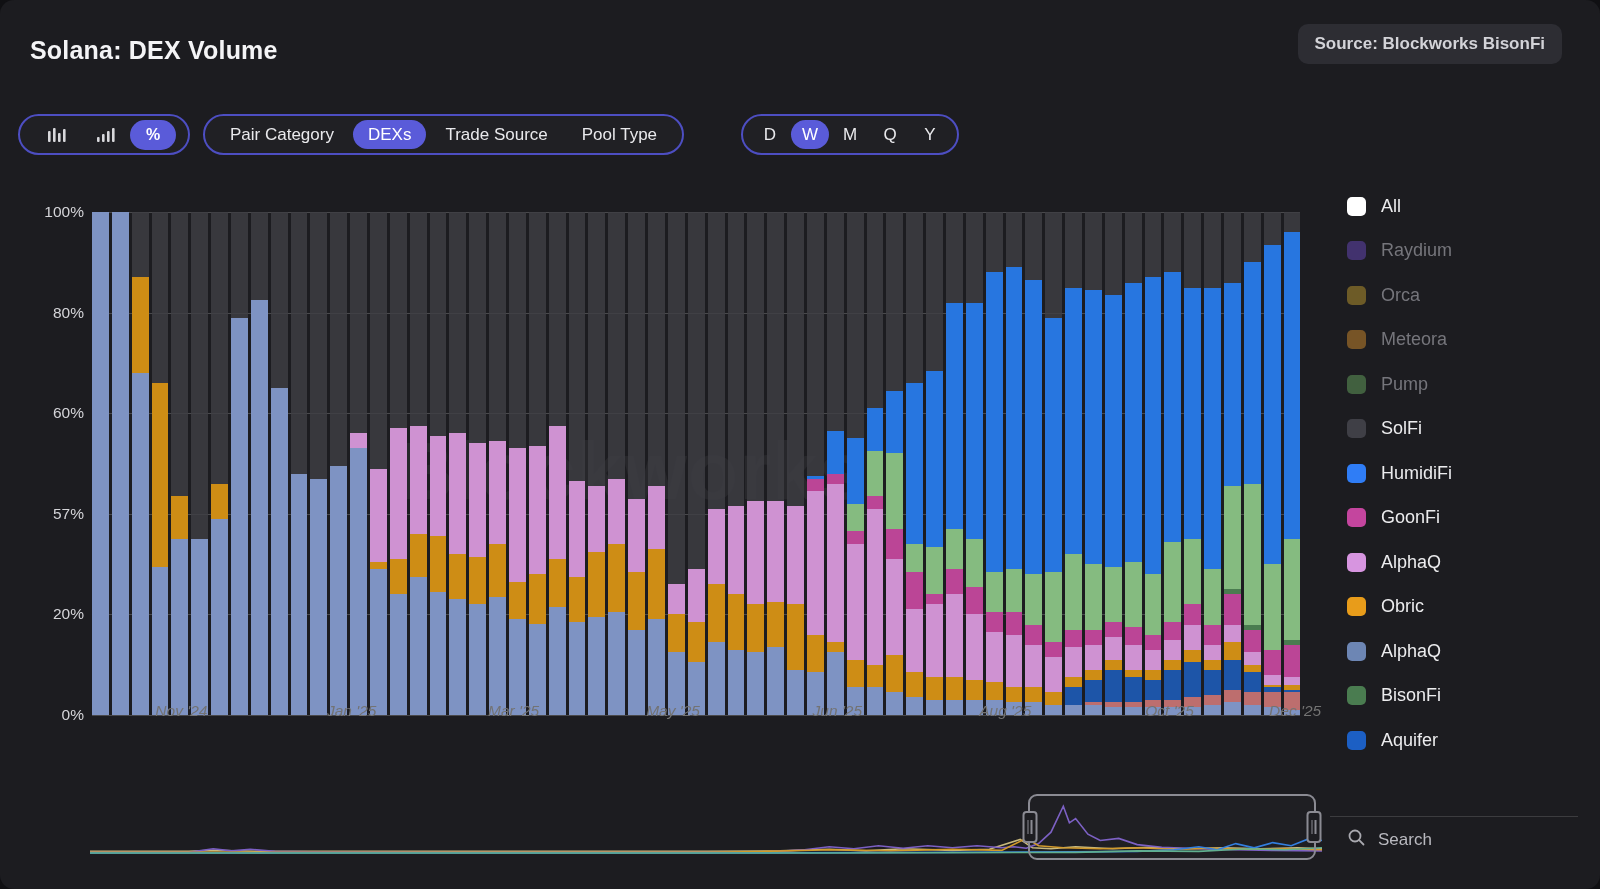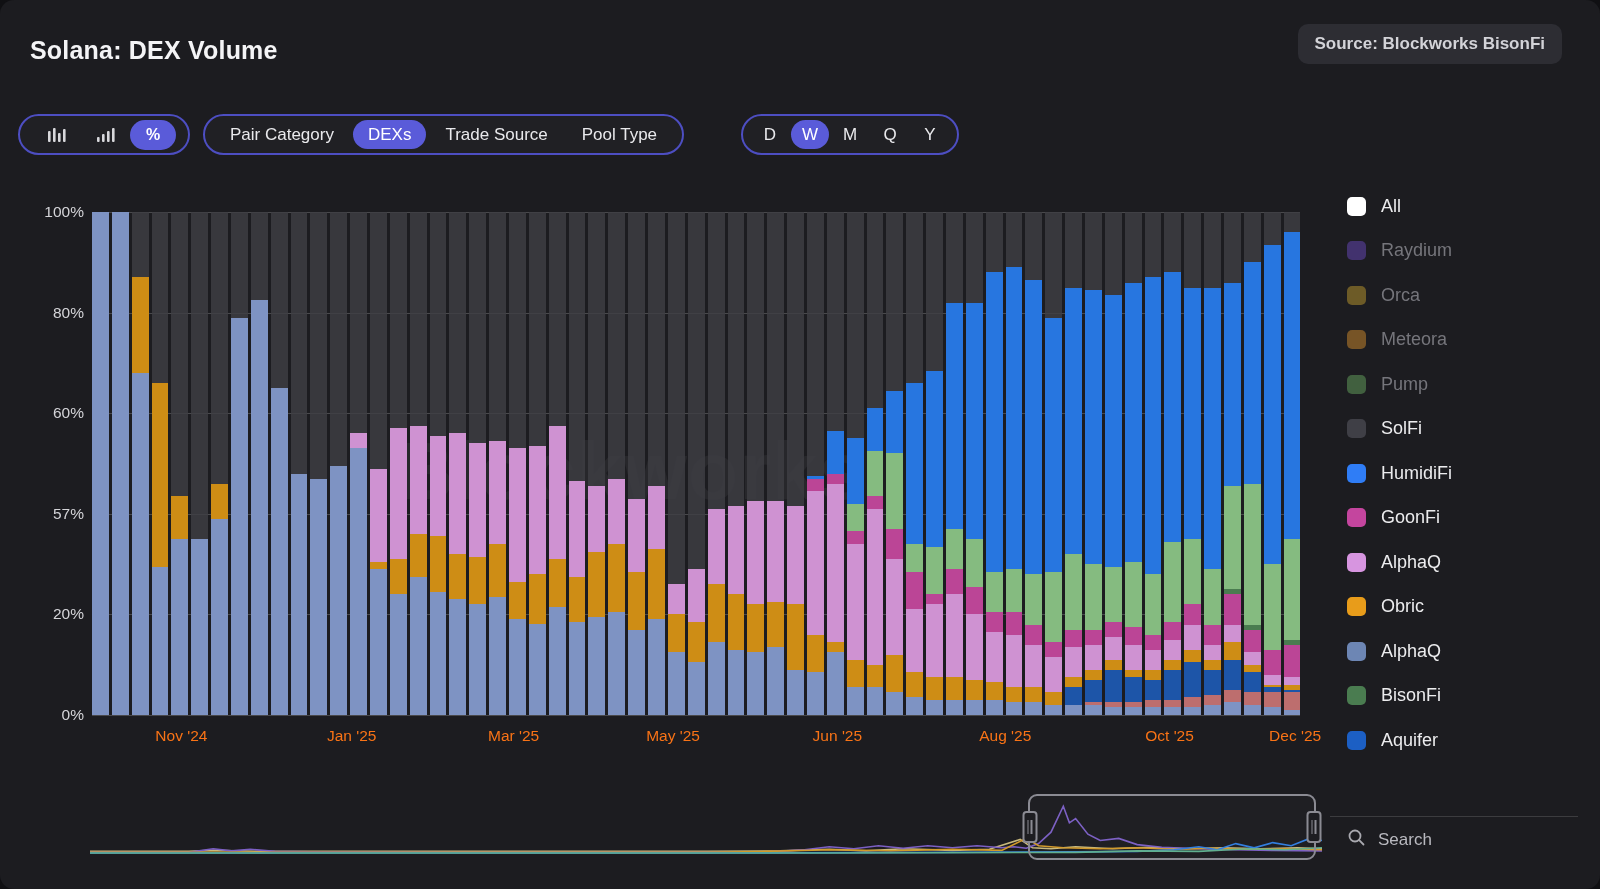--- a/index.html
+++ b/index.html
@@ -15,21 +15,21 @@
   .icon-item { padding:0 13px; height:29px; display:flex; align-items:center; cursor:pointer; }
   .pct-pill { background:#5a5bd9; border-radius:15px; width:46px; height:30px; display:flex; align-items:center; justify-content:center; color:#fff; font-size:16px; font-weight:700; cursor:pointer; }
   .range-item { width:38px; justify-content:center; padding:0 4px !important; }
 
   .plot { position:absolute; left:92px; top:212px; width:1208px; height:503px; }
   .gridline { position:absolute; left:0; right:0; height:1px; background:rgba(255,255,255,0.20); }
   .bars { position:absolute; inset:0; display:flex; gap:3px; align-items:flex-end; }
   .bar { flex:1; height:100%; display:flex; flex-direction:column; justify-content:flex-end; cursor:pointer; }
   .seg { width:100%; }
   .ytick { position:absolute; width:84px; text-align:right; transform:translateY(-50%); font-size:15.5px; color:#d4d4d8; left:-92px; }
-  .xlab { position:absolute; top:727px; transform:translateX(-50%); font-size:15.5px; color:#f97316; white-space:nowrap; }
+  .xlab { position:absolute; top:702px; transform:translateX(-50%); font-size:15.5px; color:#737373; white-space:nowrap;font-style:italic; }
 
   .watermark { position:absolute; left:395px; top:424px; font-size:82px; font-weight:700; color:rgba(255,255,255,0.05); letter-spacing:1px; pointer-events:none; }
 
   .legend { position:absolute; left:1347px; top:184px; width:230px; }
   .lrow { display:flex; align-items:center; height:44.5px; cursor:pointer; }
   .swatch { width:19px; height:19px; border-radius:5px; margin-right:15px; flex:0 0 auto; }
   .swatch.dotted { background-image:radial-gradient(rgba(0,0,0,0.4) 1px, transparent 1.2px); background-size:4px 4px; }
   .lrow .lbl { font-size:18px; color:#ececee; }
   .lrow.dim .lbl { color:#75757b; }
   .legend-divider { position:absolute; left:1330px; right:22px; top:816px; height:1px; background:rgba(255,255,255,0.14); }

